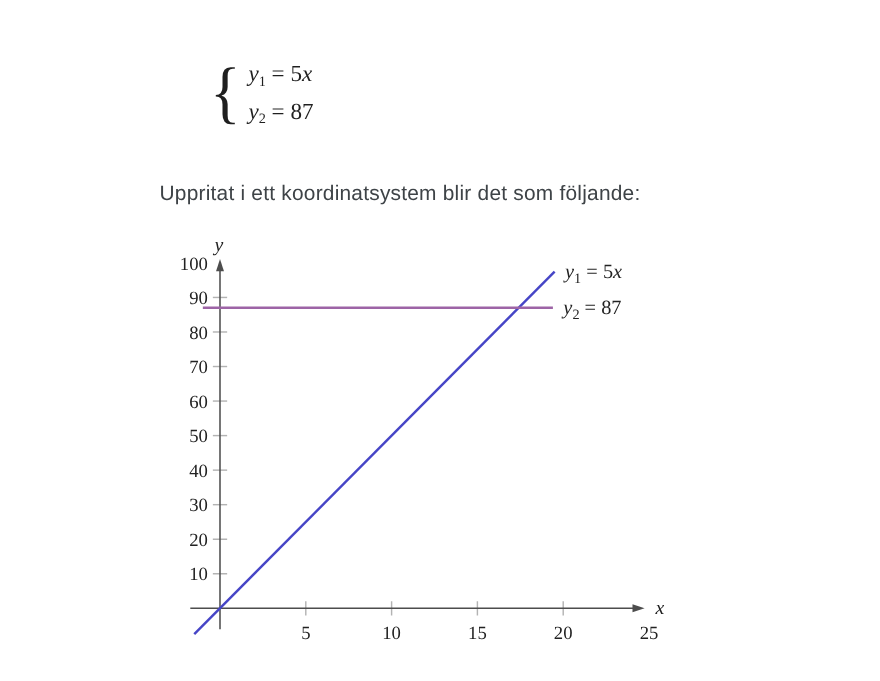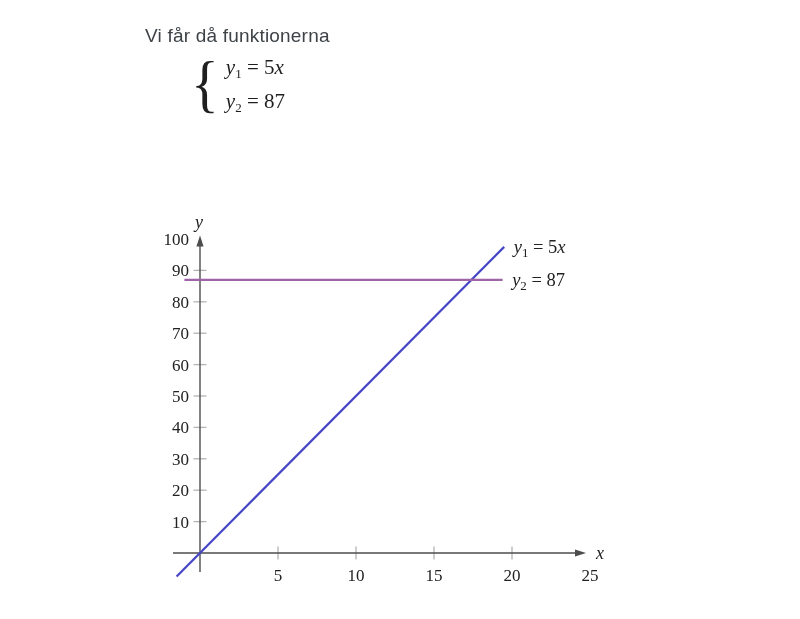--- a/index.html
+++ b/index.html
@@ -23,30 +23,30 @@
   .graph text{font-family:"Liberation Serif",serif;fill:#222222;}
   .tick-label{font-size:17px;}
   .axis-label{font-size:18px;font-style:italic;}
   .series-label{font-size:18.5px;}
 </style>
 </head>
 <body>
 
 <div class="canvas">
 
-  <p class="para para-intro">Vi får då funktionerna</p>
 
   <div class="equation-block">
     <span class="brace">{</span>
     <div class="eq-rows">
       <div class="eq-row"><span class="it">y</span><span class="sub">1</span><span> = </span><span>5</span><span class="it">x</span></div>
       <div class="eq-row"><span class="it">y</span><span class="sub">2</span><span> = </span><span>87</span></div>
     </div>
   </div>
 
+  <p class="para para-plot-intro">Uppritat i ett koordinatsystem blir det som följande:</p>
 
   <div class="graph">
     <svg id="graph-svg" width="480" height="390" viewBox="0 0 480 390" xmlns="http://www.w3.org/2000/svg">
         <line x1="138" y1="341.5" x2="138" y2="354.5" stroke="#b3b3b3" stroke-width="1.3"></line>
         <line x1="216" y1="341.5" x2="216" y2="354.5" stroke="#b3b3b3" stroke-width="1.3"></line>
         <line x1="294" y1="341.5" x2="294" y2="354.5" stroke="#b3b3b3" stroke-width="1.3"></line>
         <line x1="372" y1="341.5" x2="372" y2="354.5" stroke="#b3b3b3" stroke-width="1.3"></line>
         <line x1="53.5" y1="316.6" x2="66.5" y2="316.6" stroke="#b3b3b3" stroke-width="1.3"></line>
         <line x1="53.5" y1="285.2" x2="66.5" y2="285.2" stroke="#b3b3b3" stroke-width="1.3"></line>
         <line x1="53.5" y1="253.8" x2="66.5" y2="253.8" stroke="#b3b3b3" stroke-width="1.3"></line>

